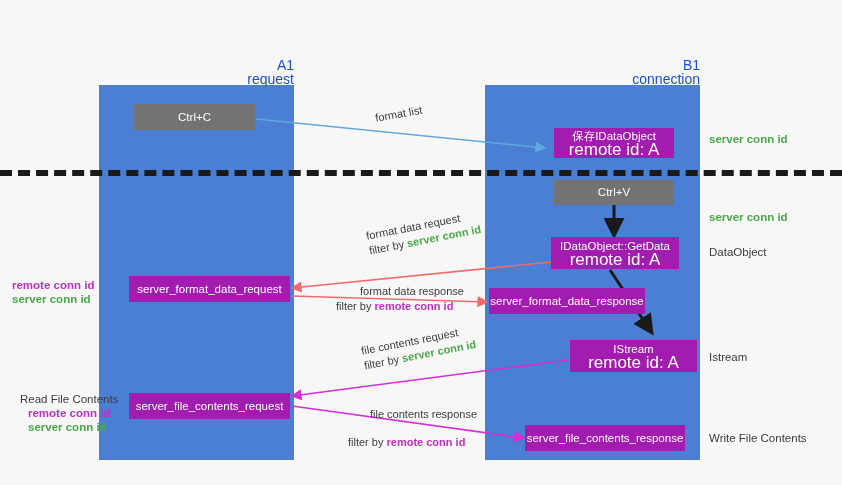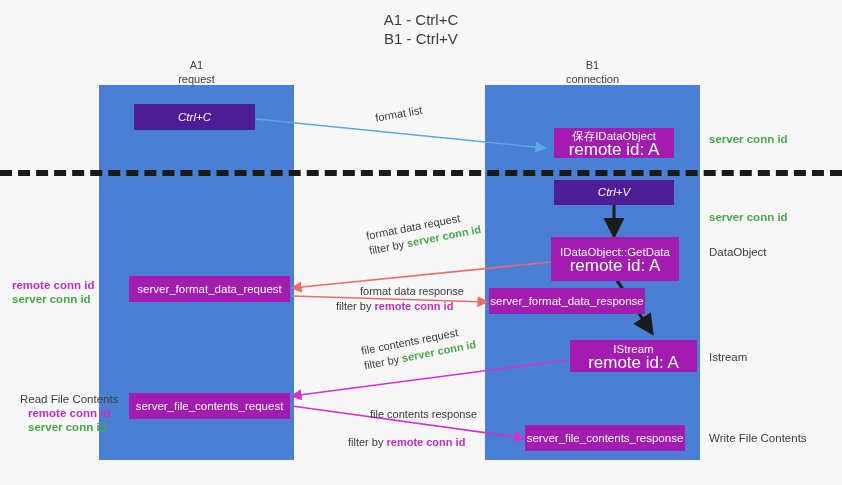--- a/index.html
+++ b/index.html
@@ -21,24 +21,24 @@
   .title {
     left: 0; right: 0; top: 10px;
     text-align: center;
     font-size: 15px;
     line-height: 19px;
     color: #3c3c3c;
   }
 
   
   .col-head {
-    text-align: center;
-    font-size: 11px;
+    text-align: right;
+    font-size: 14px;
     line-height: 14px;
-    color: #404040;
+    color: #1d4ed8;
   }
 
   
   .lane {
     background: #4a7fd4;
     top: 85px;
     height: 375px;
   }
   .lane-a { left: 99px; width: 195px; }
   .lane-b { left: 485px; width: 215px; }
@@ -56,21 +56,21 @@
     display: flex;
     flex-direction: column;
     align-items: center;
     justify-content: center;
     text-align: center;
     font-size: 11.5px;
     line-height: 13px;
     color: #ffffff;
     padding: 3px 6px;
   }
-  .node.green { background: #4c1d95; font-style: italic; }
+  .node.green { background: #737373; }
   .node.orange { background: #a21caf; }
   .node .l2 { font-size: 17px; }
 
   
   .side-label {
     font-size: 11.5px;
     line-height: 14px;
     white-space: nowrap;
   }
   .c-green { color: #4aa84a; font-weight: bold; }
@@ -94,24 +94,20 @@
     width: 842px; height: 485px;
     overflow: visible;
     pointer-events: none;
   }
 </style>
 </head>
 <body>
 
 <div id="stage">
 
-  <div class="abs title">
-    <div>A1 - Ctrl+C</div>
-    <div>B1 - Ctrl+V</div>
-  </div>
 
   <div class="abs lane lane-a"></div>
   <div class="abs lane lane-b"></div>
 
   <div class="abs col-head" style="left:99px;width:195px;top:58px;">
     <div>A1</div>
     <div>request</div>
   </div>
   <div class="abs col-head" style="left:485px;width:215px;top:58px;">
     <div>B1</div>
@@ -155,21 +151,21 @@
 
   <div class="abs node orange" style="left:554px;top:128px;width:120px;height:30px;">
     <div>保存IDataObject</div>
     <div class="l2">remote id: A</div>
   </div>
 
   <div class="abs node green" style="left:554px;top:180px;width:120px;height:25px;">
     <div>Ctrl+V</div>
   </div>
 
-  <div class="abs node orange" style="left:551px;top:237px;width:128px;height:44px;text-align:right;">
+  <div class="abs node orange" style="left:551px;top:237px;width:128px;height:32px;text-align:right;">
     <div>IDataObject::GetData</div>
     <div class="l2">remote id: A</div>
   </div>
 
   <div class="abs node orange" style="left:129px;top:276px;width:161px;height:26px;">
     <div>server_format_data_request</div>
   </div>
 
   <div class="abs node orange" style="left:489px;top:288px;width:156px;height:26px;">
     <div>server_format_data_response</div>

